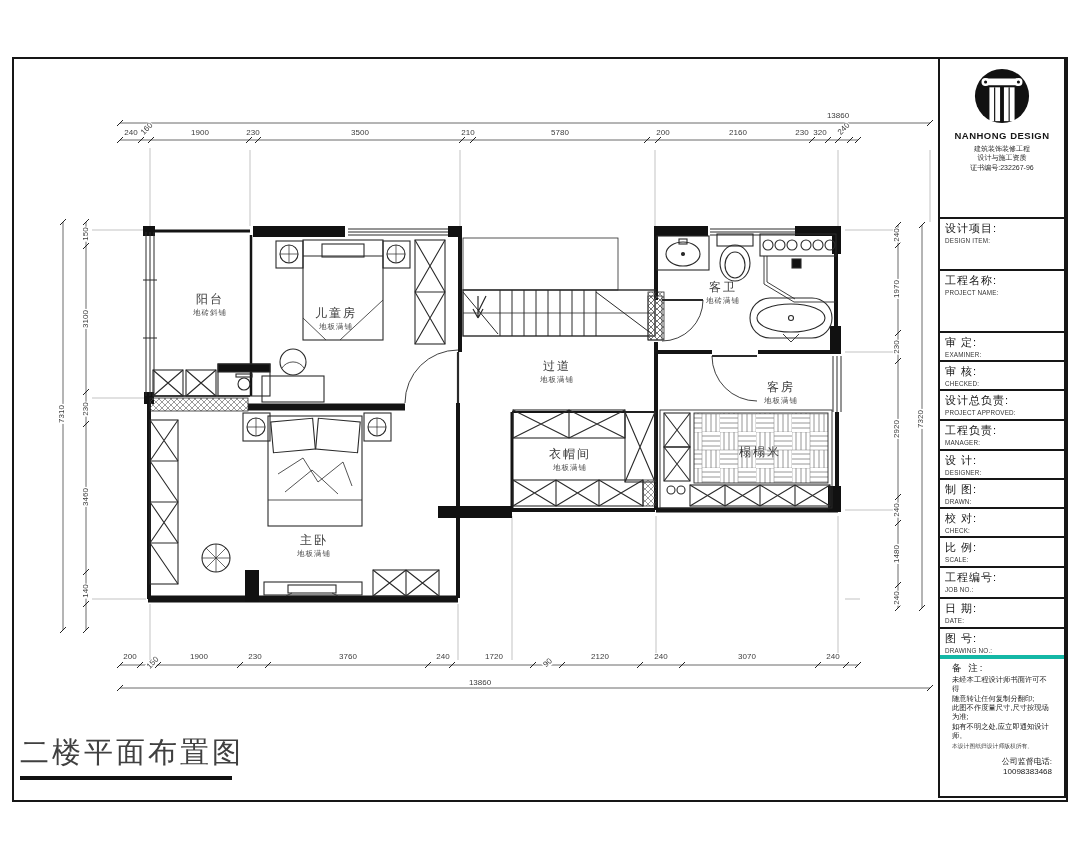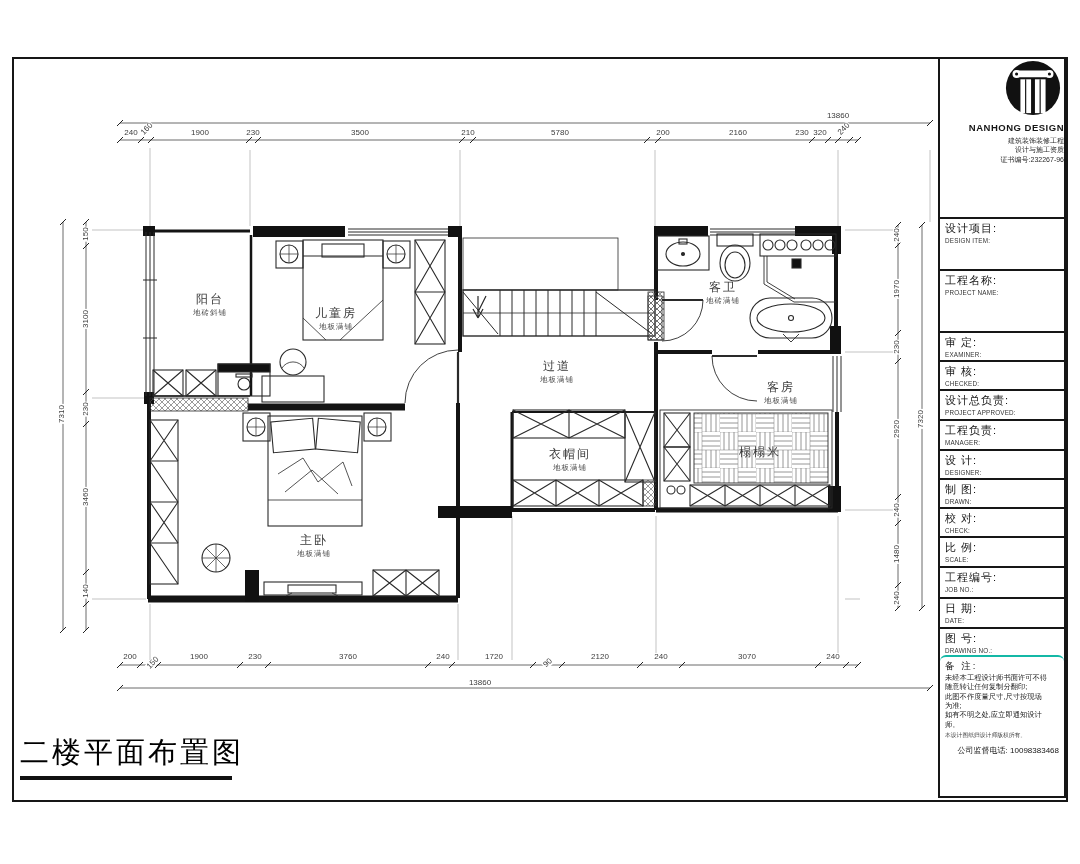--- a/index.html
+++ b/index.html
@@ -18,34 +18,34 @@
   .dim.slant{transform:translate(-50%,-50%) rotate(-45deg);}
   
   .compass{position:absolute;left:28px;top:78px;width:100px;height:100px;}
   .diamond{position:absolute;left:19px;top:19px;width:62px;height:62px;background:#111;transform:rotate(45deg);}
   .cc{position:absolute;width:30px;height:30px;border-radius:50%;background:#fff;border:2.5px solid #111;
       display:flex;align-items:center;justify-content:center;font-family:"Liberation Serif",serif;
       font-size:17px;transform:translate(-50%,-50%);}
   .cc.n{left:50px;top:17px;} .cc.e{left:84px;top:50px;} .cc.s{left:50px;top:84px;} .cc.w{left:16px;top:50px;}
   
   .sheet-title{position:absolute;left:20px;top:733px;z-index:4;}
-  .sheet-title span{font-family:"Liberation Serif","DejaVu Serif",serif;font-size:29px;letter-spacing:3px;color:#000000;}
+  .sheet-title span{font-family:"Liberation Serif","DejaVu Serif",serif;font-size:29px;letter-spacing:3px;color:#404040;}
   .sheet-title .underline{height:4px;background:#111;width:212px;margin-top:3px;}
   
   .tblock{position:absolute;left:938px;top:57px;width:128px;height:741px;border:2px solid #161616;
           background:#fff;z-index:5;box-sizing:border-box;display:flex;flex-direction:column;}
-  .tb-logo{height:158px;box-sizing:border-box;text-align:right;}
+  .tb-logo{height:158px;box-sizing:border-box;text-align:center;padding-top:8px;}
   .brand-en{font-size:9.5px;font-weight:bold;letter-spacing:0.5px;margin-top:1px;}
   .brand-cn{font-family:"Liberation Serif",serif;font-size:19px;font-weight:bold;letter-spacing:5px;margin-top:1px;}
   .cert{font-size:7px;color:#2a2a2a;line-height:1.35;margin-top:3px;}
   .tb-row{border-top:2px solid #161616;box-sizing:border-box;padding:2px 5px 0 5px;overflow:hidden;}
   .tb-cn{font-size:11px;letter-spacing:1px;}
   .tb-en{font-size:6.3px;color:#333;margin-top:1px;letter-spacing:0.2px;}
   .tb-value{font-family:"Liberation Serif",serif;font-size:15px;margin-top:8px;letter-spacing:0.5px;}
-  .tb-notes{border-top:2px solid #14b8a6;box-sizing:border-box;padding:3px 5px;flex:1;border-radius:6px;}
+  .tb-notes{border-top:4px solid #14b8a6;box-sizing:border-box;padding:3px 12px;flex:1;}
   .nt-title{font-size:9.5px;letter-spacing:2px;}
   .nt-line{font-size:7.3px;line-height:1.28;color:#222;}
   .nt-small{font-size:5.8px;color:#444;margin-top:2px;}
   .nt-phone{font-size:8px;margin-top:5px;text-align:right;}
 </style>
 </head>
 <body>
 
 <div class="page">
 

